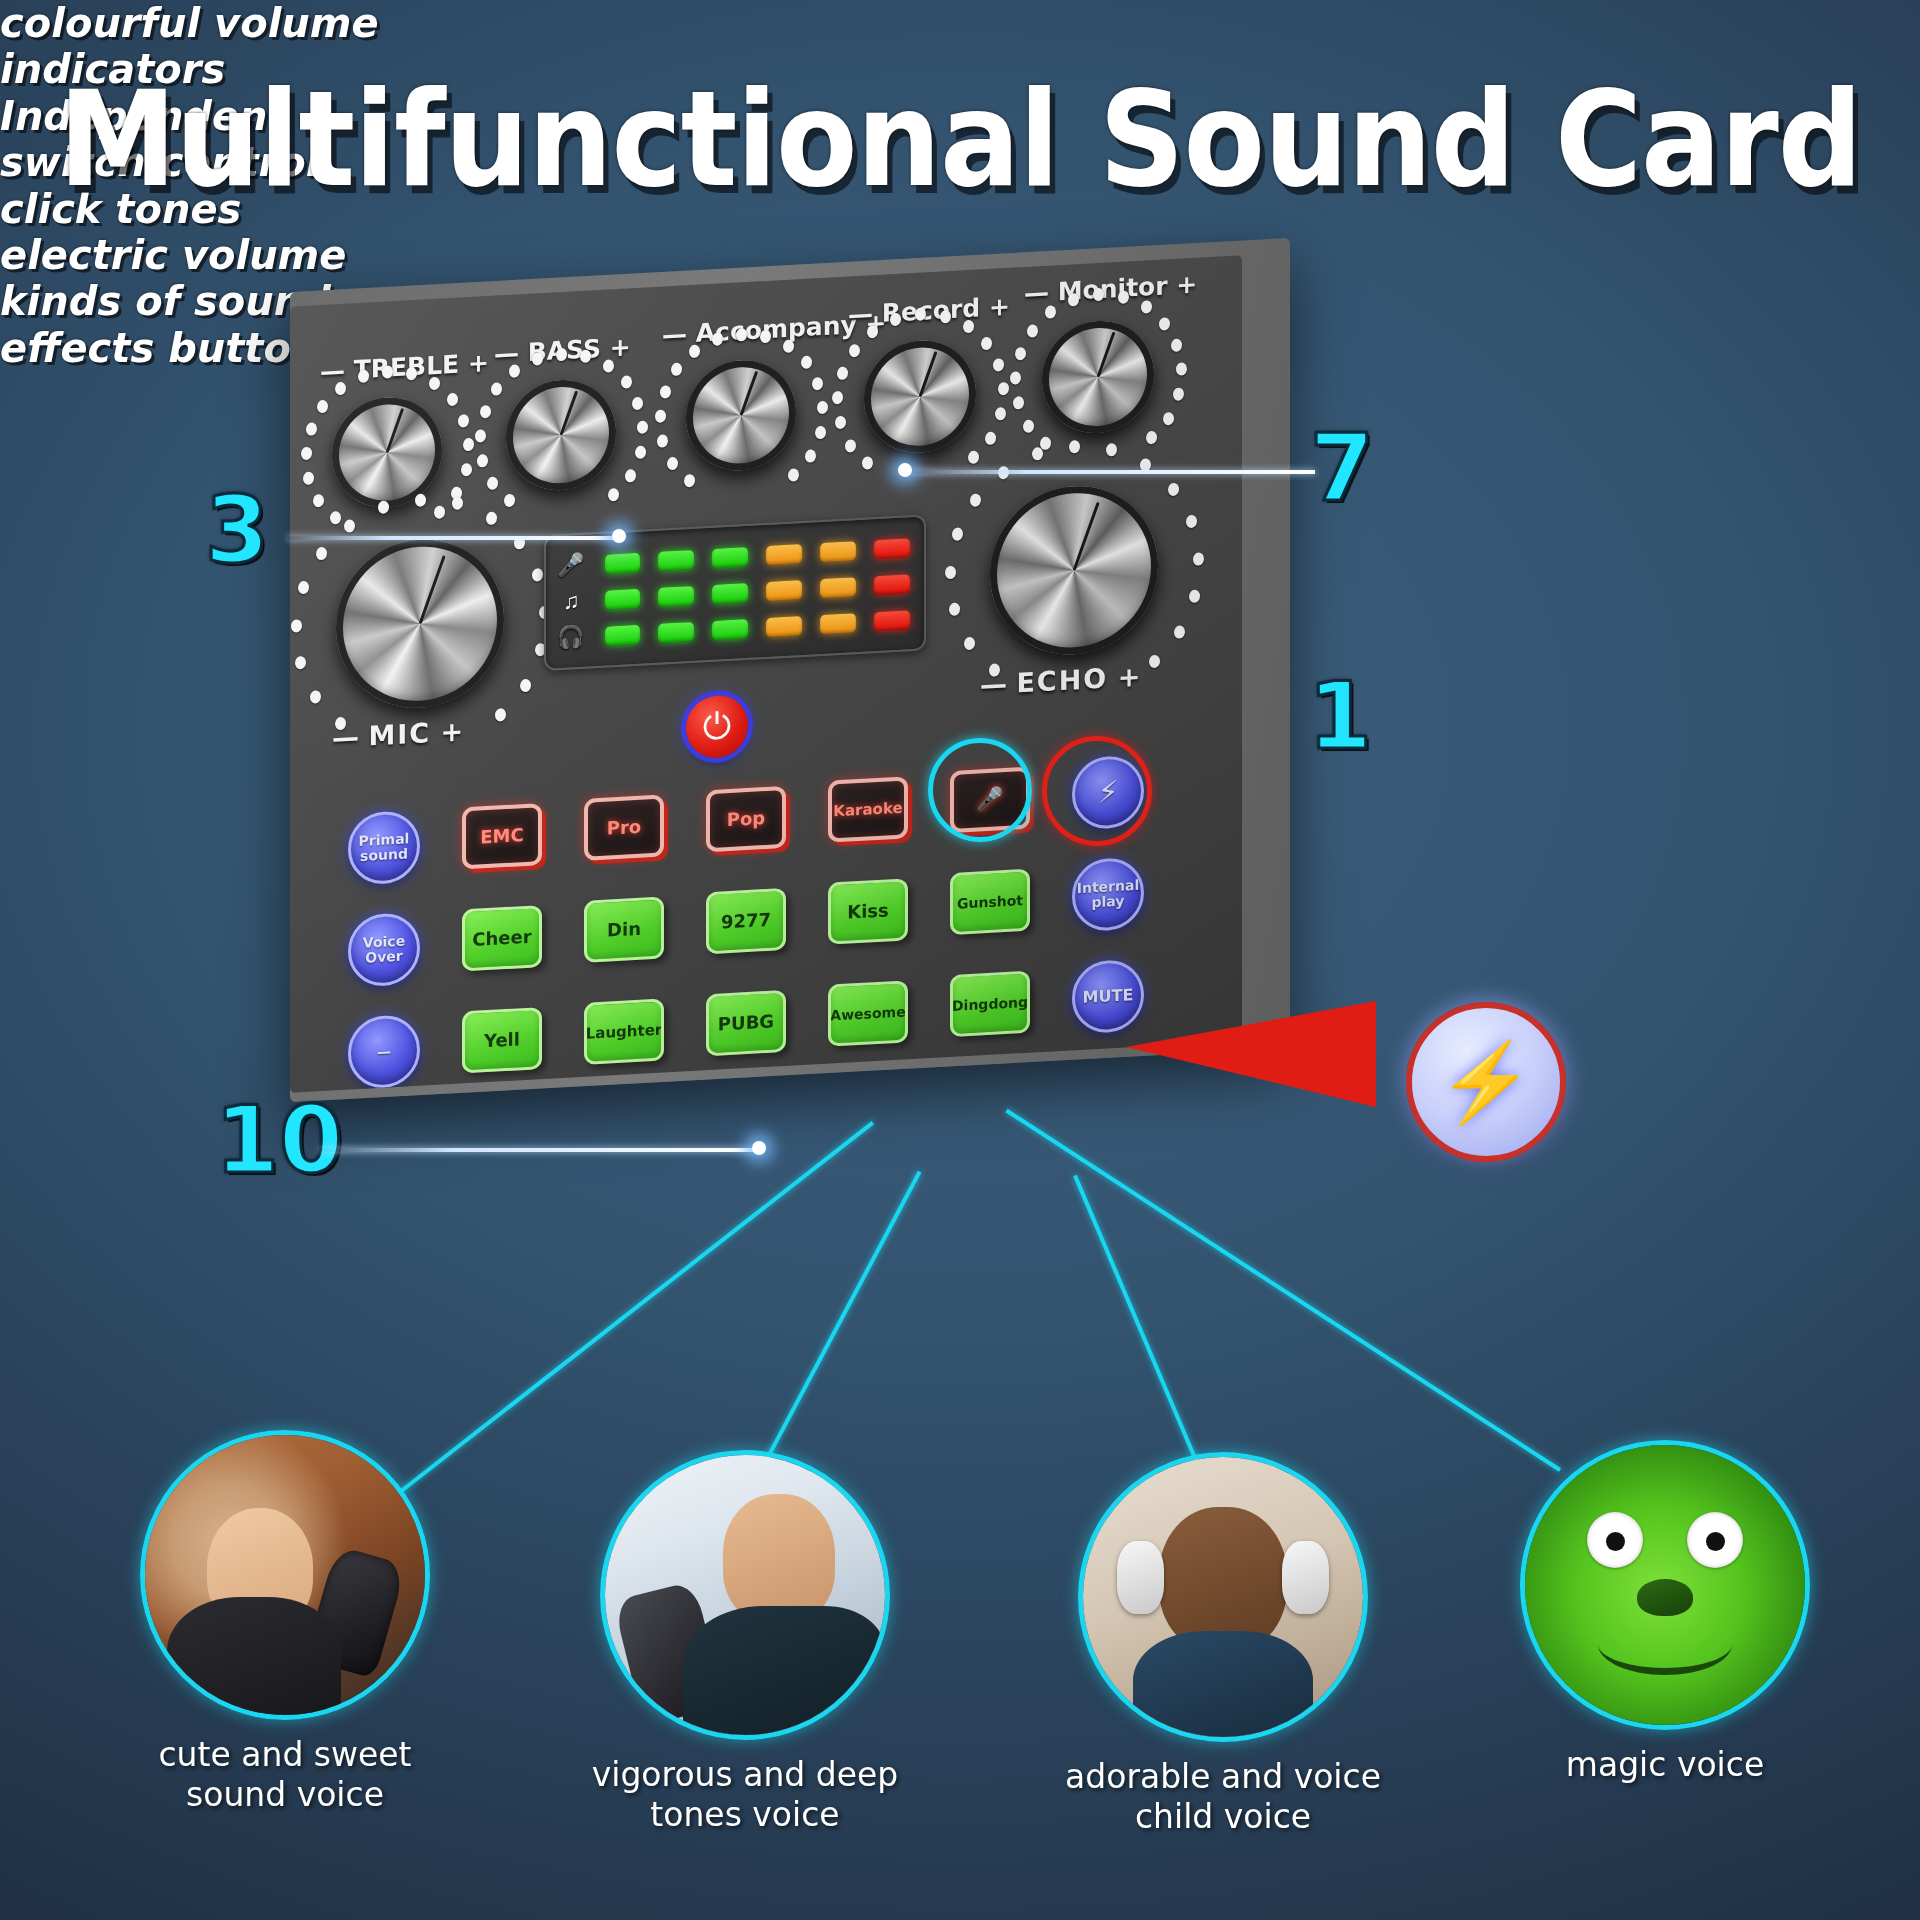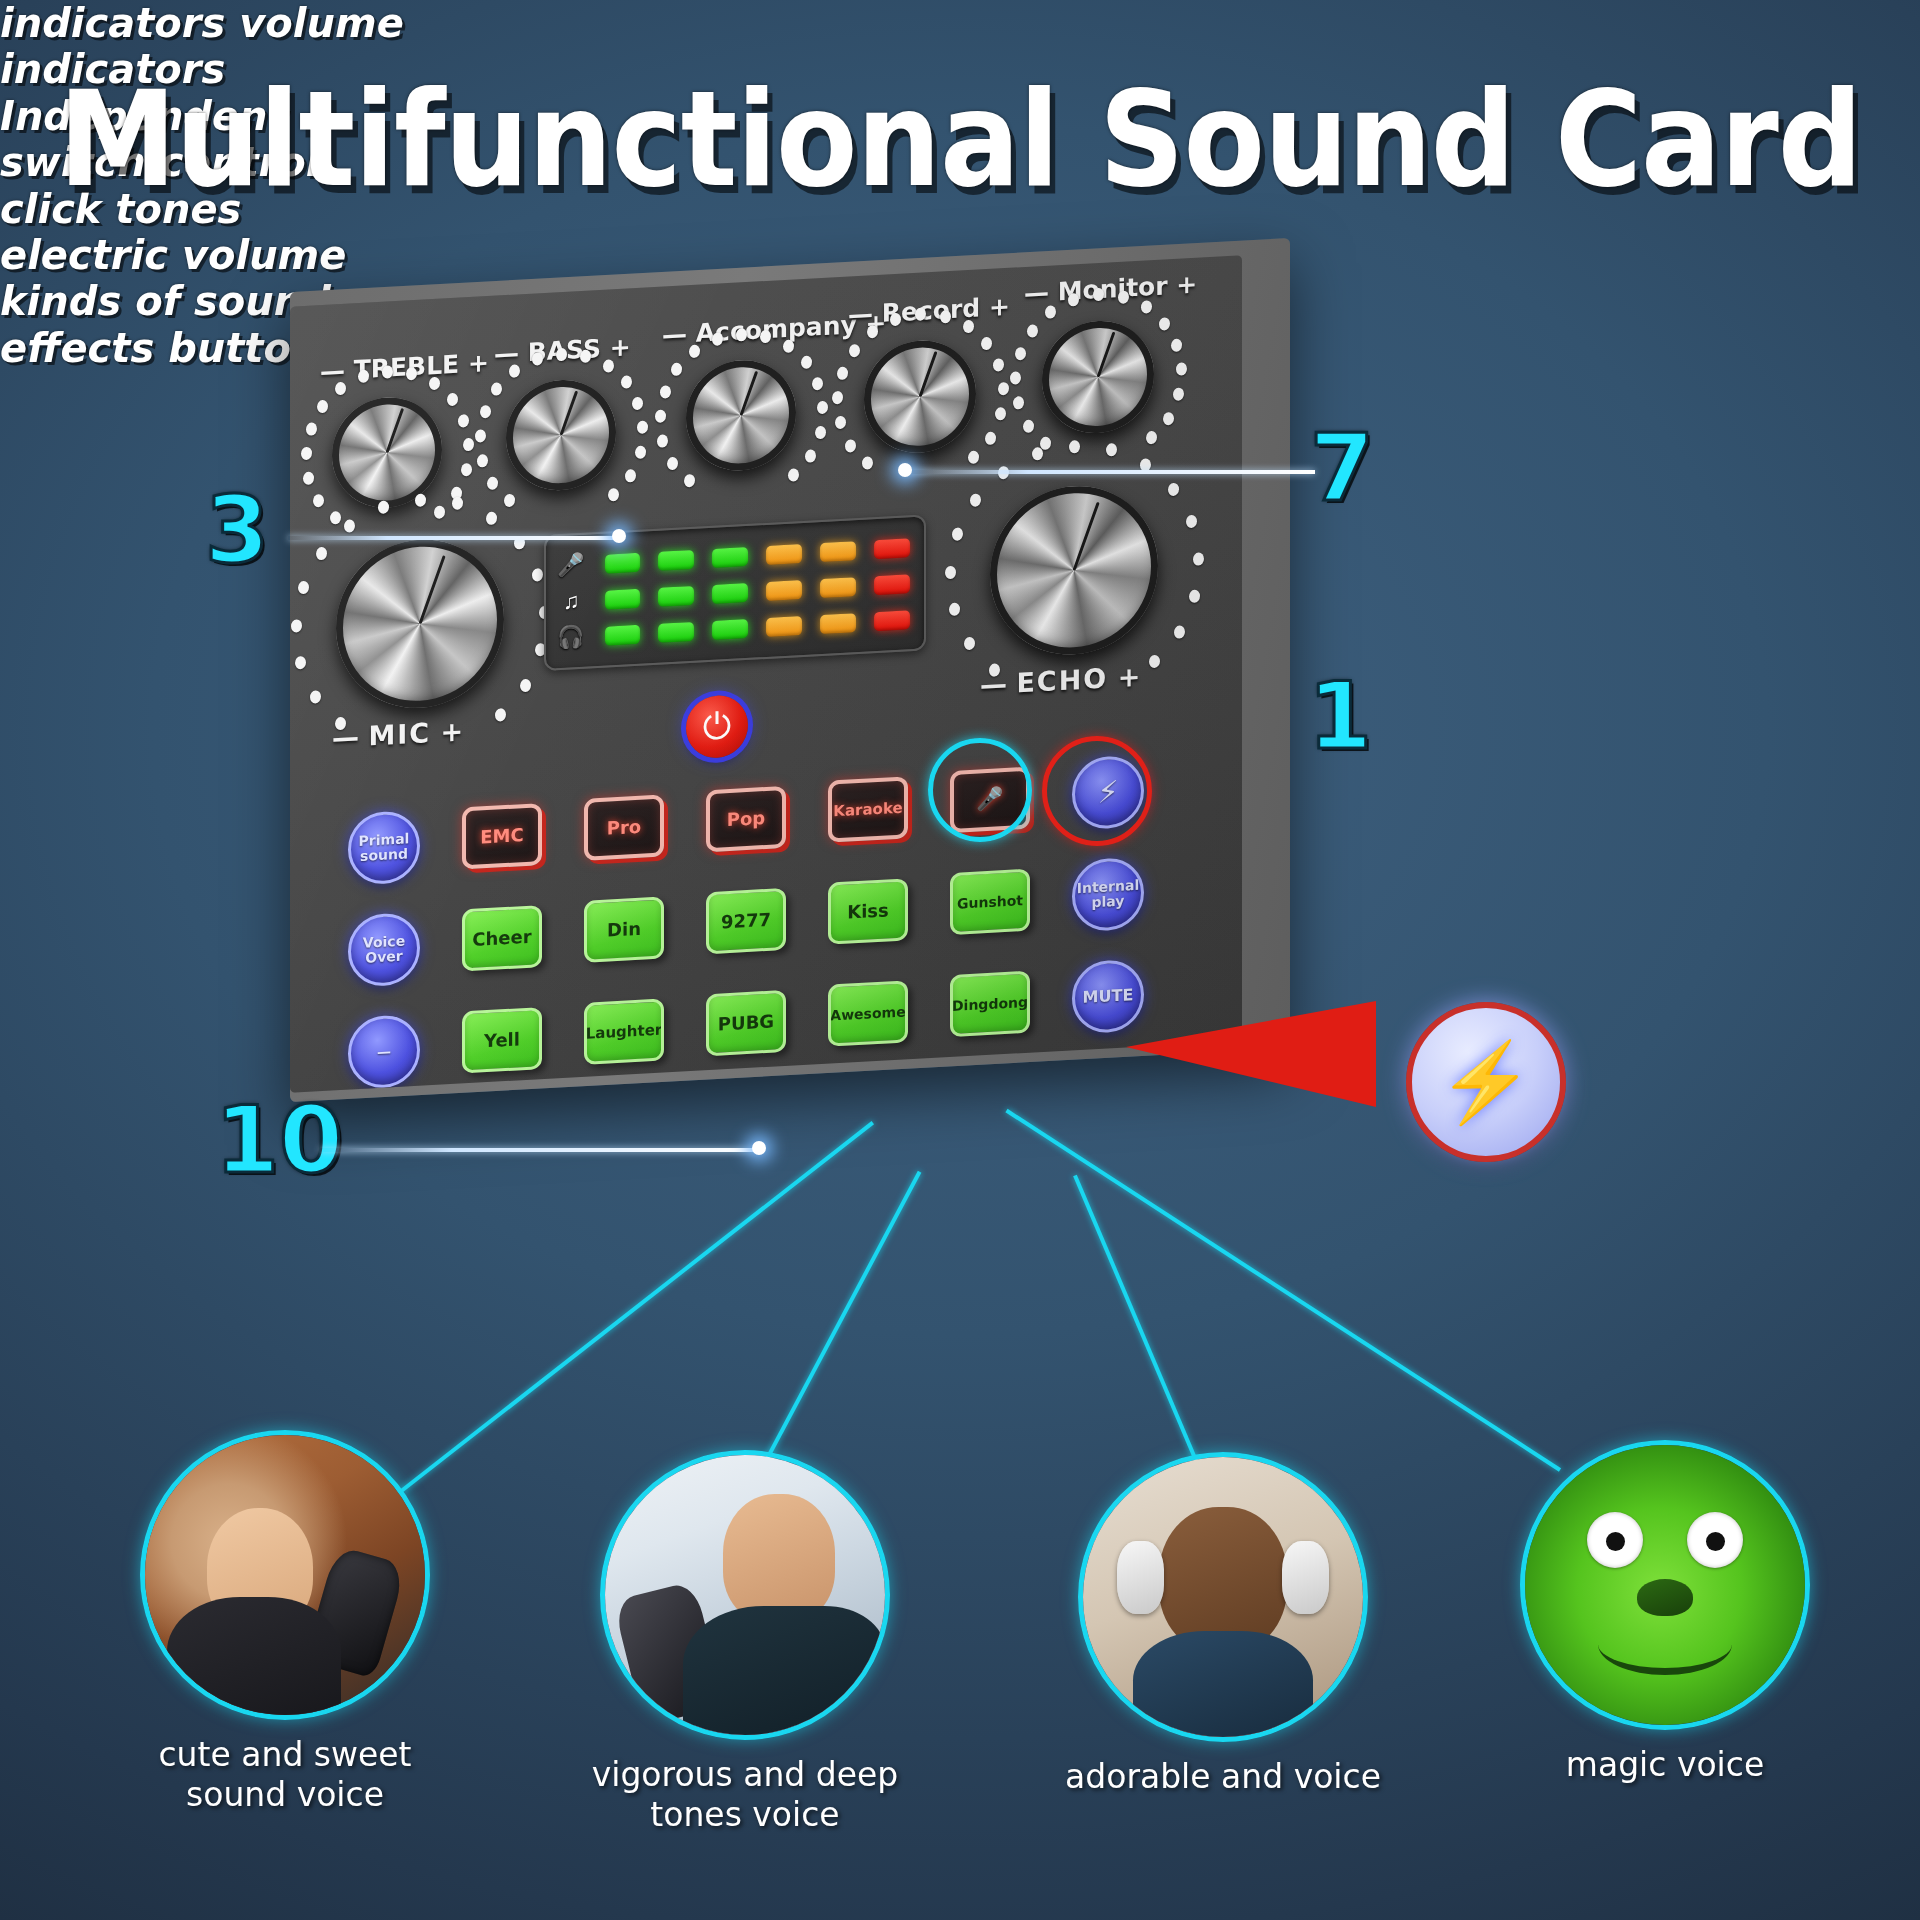--- a/index.html
+++ b/index.html
@@ -597,21 +597,21 @@
 
 <div class="ring" id="ring-cyan" style="left:928px; top:738px; width:104px; height:104px;"></div>
 <div class="ring" id="ring-red" style="left:1042px; top:736px; width:110px; height:110px;"></div>
 
 <div class="anno" style="left:205px; top:490px;">
   <div class="num">3</div>
 </div>
 <div class="leader" style="left:288px; top:536px; width:330px;"></div>
 <div class="leader-dot" style="left:612px; top:529px;"></div>
 <div class="anno-text" style="left:14px; top:548px;">
-  <div>indicators volume</div>
+  <div>colourful volume</div>
   <div>indicators</div>
 </div>
 
 <div class="leader" style="left:905px; top:470px; width:410px;"></div>
 <div class="leader-dot" style="left:898px; top:463px;"></div>
 <div class="anno" style="left:1310px; top:428px;">
   <div class="num">7</div>
 </div>
 <div class="anno-text" style="left:1374px; top:440px;">
   <div>Independent</div>
@@ -674,20 +674,21 @@
 
 <div class="voice" style="left:1078px; top:1452px;">
   <div class="circ">
     <div class="ph ph-child">
       <div class="hp-l"></div>
       <div class="hp-r"></div>
     </div>
   </div>
   <div class="cap">
     <div>adorable and voice</div>
+    <div>child voice</div>
   </div>
 </div>
 
 <div class="voice" style="left:1520px; top:1440px;">
   <div class="circ">
     <div class="ph ph-magic">
       <div class="eye l"></div>
       <div class="eye r"></div>
       <div class="snout"></div>
       <div class="grin"></div>

